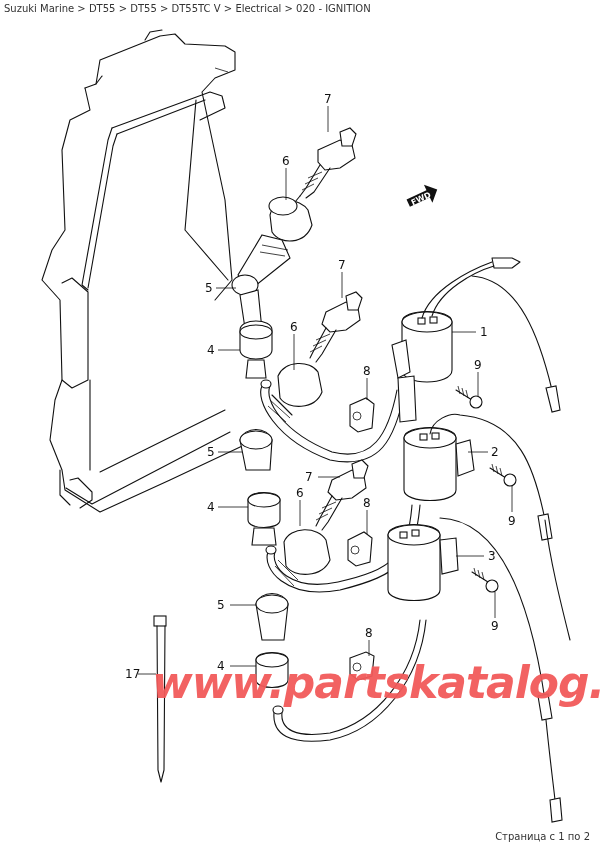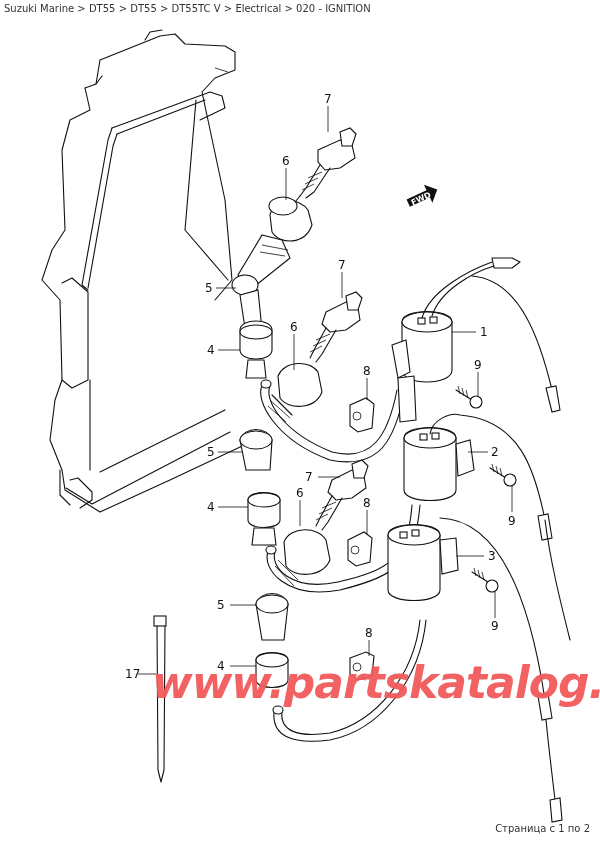--- a/index.html
+++ b/index.html
@@ -3,21 +3,21 @@
   <meta charset="utf-8">
   <style>
     html, body { margin: 0; padding: 0; background: #ffffff; }
     body { width: 600px; height: 848px; position: relative; overflow: hidden; font-family: "DejaVu Sans", "Liberation Sans", sans-serif; }
     .breadcrumb { position: absolute; left: 4px; top: 3px; font-size: 10px; color: #333; white-space: nowrap; }
     .breadcrumb span { cursor: default; }
     .breadcrumb .crumb-link { cursor: pointer; }
     .diagram { position: absolute; left: 0; top: 0; width: 600px; height: 848px; }
     .callout { position: absolute; font-size: 12px; color: #111; line-height: 12px; }
     .watermark { position: absolute; left: 152px; top: 657px; font-family: "DejaVu Sans", sans-serif; font-weight: bold; font-style: italic; font-size: 44px; color: #f25a5a; letter-spacing: -1px; opacity: 0.95; white-space: nowrap; }
-    .pager { position: absolute; right: 10px; bottom: 14px; font-size: 10px; color: #333; }
+    .pager { position: absolute; right: 10px; bottom: 6px; font-size: 10px; color: #333; }
     svg .ln { fill: none; stroke: #111; stroke-width: 1.1; stroke-linejoin: round; stroke-linecap: round; }
     svg .fl { fill: #fff; stroke: #111; stroke-width: 1.1; }
     svg .thin { fill: none; stroke: #111; stroke-width: 0.8; }
   </style>
 </head>
 <body>
 
 <div class="breadcrumb">
   <span class="crumb-link">Suzuki Marine</span>
   <span>&gt;</span>

